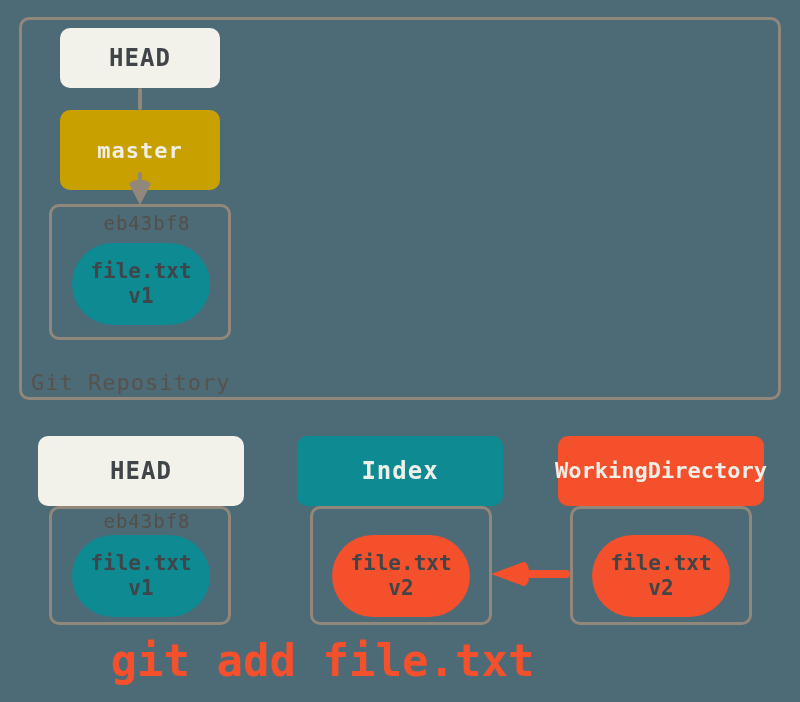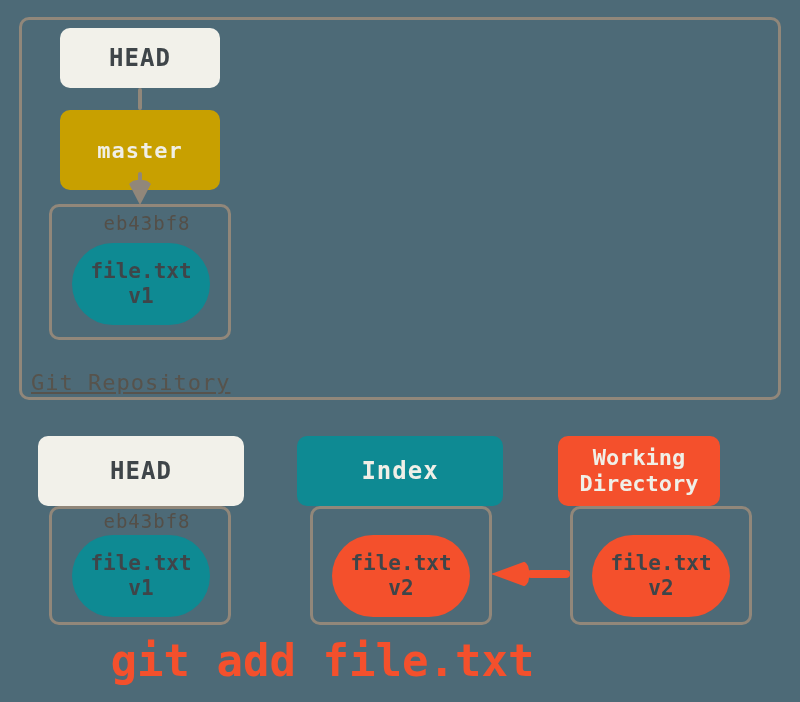--- a/index.html
+++ b/index.html
@@ -12,21 +12,21 @@
   .abs{position:absolute;box-sizing:border-box;border-radius:10px;}
 
   
   .repo-box{
     left:19px;top:17px;width:762px;height:383px;
     border:3px solid var(--border,#91877a);
   }
   .repo-label{
     left:31px;top:370px;
     font-size:22px;color:var(--label,#57534c);
-    letter-spacing:1px;white-space:nowrap;text-decoration:underline;
+    letter-spacing:1px;white-space:nowrap;
   }
   .header-box{
     display:flex;align-items:center;justify-content:center;
     text-align:center;font-weight:bold;
   }
   .head-top{
     left:60px;top:28px;width:160px;height:60px;
     background:var(--light,#f2f1ea);
     color:var(--ink,#3f4549);font-size:24px;letter-spacing:1px;
   }
@@ -58,21 +58,21 @@
     color:var(--ink,#3f4549);font-size:21px;line-height:25px;font-weight:bold;
   }
   .blob-teal{background:var(--teal,#0e8a93);}
   .blob-orange{background:var(--orange,#f4502c);}
   .blob-commit{left:72px;top:243px;}
 
   
   .col-header{height:70px;top:436px;z-index:2;}
   .head-col-header{left:38px;width:206px;background:var(--light,#f2f1ea);color:var(--ink,#3f4549);font-size:24px;letter-spacing:1px;}
   .index-col-header{left:297px;width:206px;background:var(--teal,#0e8a93);color:var(--cream,#f0efe7);font-size:24px;letter-spacing:1px;}
-  .wd-col-header{left:558px;width:162px;background:var(--orange,#f4502c);color:var(--cream,#f0efe7);font-size:22px;line-height:26px;flex-direction:column;}
+  .wd-col-header{left:558px;width:206px;background:var(--orange,#f4502c);color:var(--cream,#f0efe7);font-size:22px;line-height:26px;flex-direction:row;}
   .col-box{
     top:506px;width:182px;height:119px;
     border:3px solid var(--border,#91877a);z-index:1;
   }
   .head-col-box{left:49px;}
   .index-col-box{left:310px;}
   .wd-col-box{left:570px;}
   .hash-bottom{left:49px;top:510px;}
   .blob-head{left:72px;top:535px;}
   .blob-index{left:332px;top:535px;}

